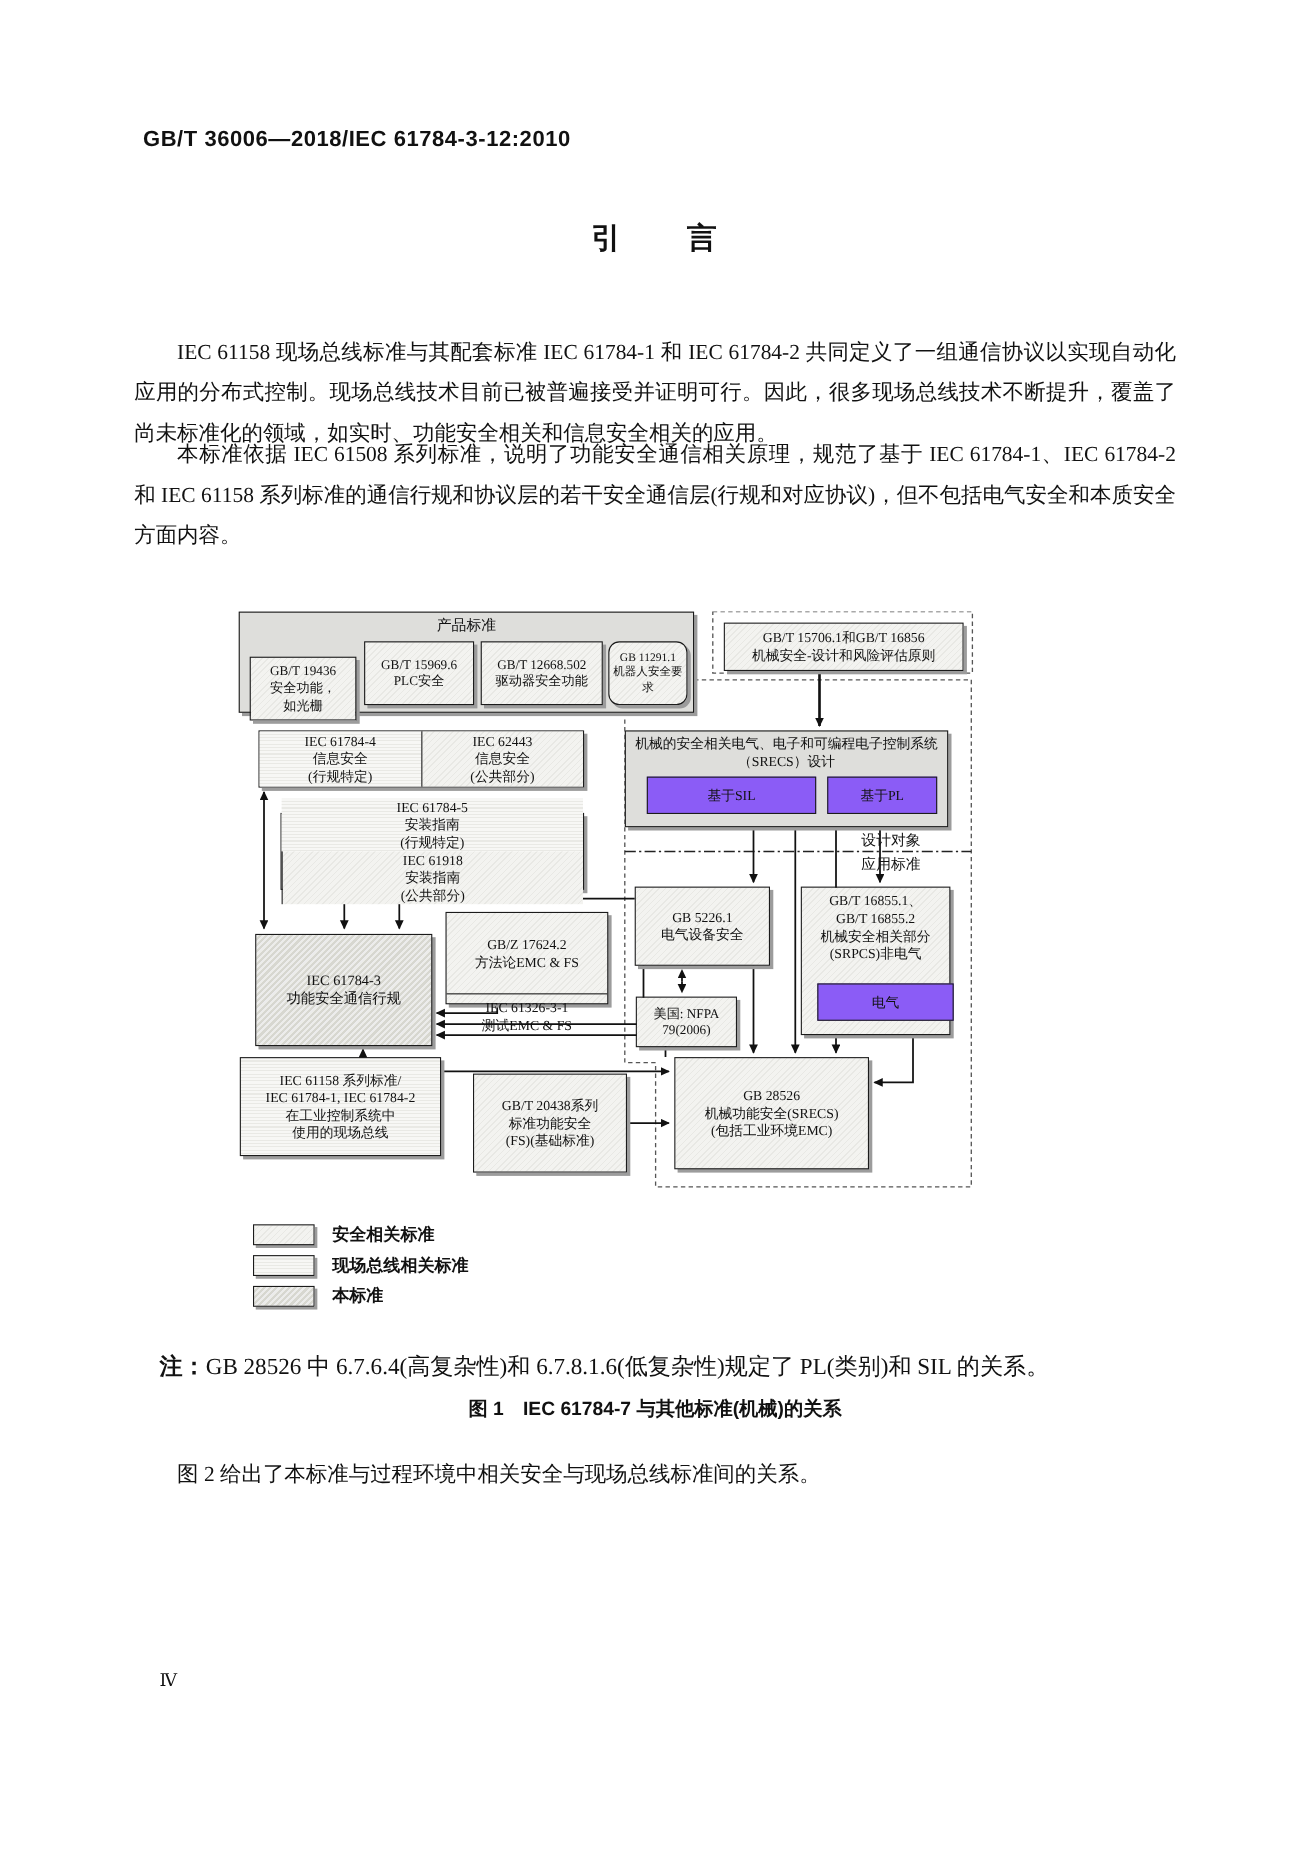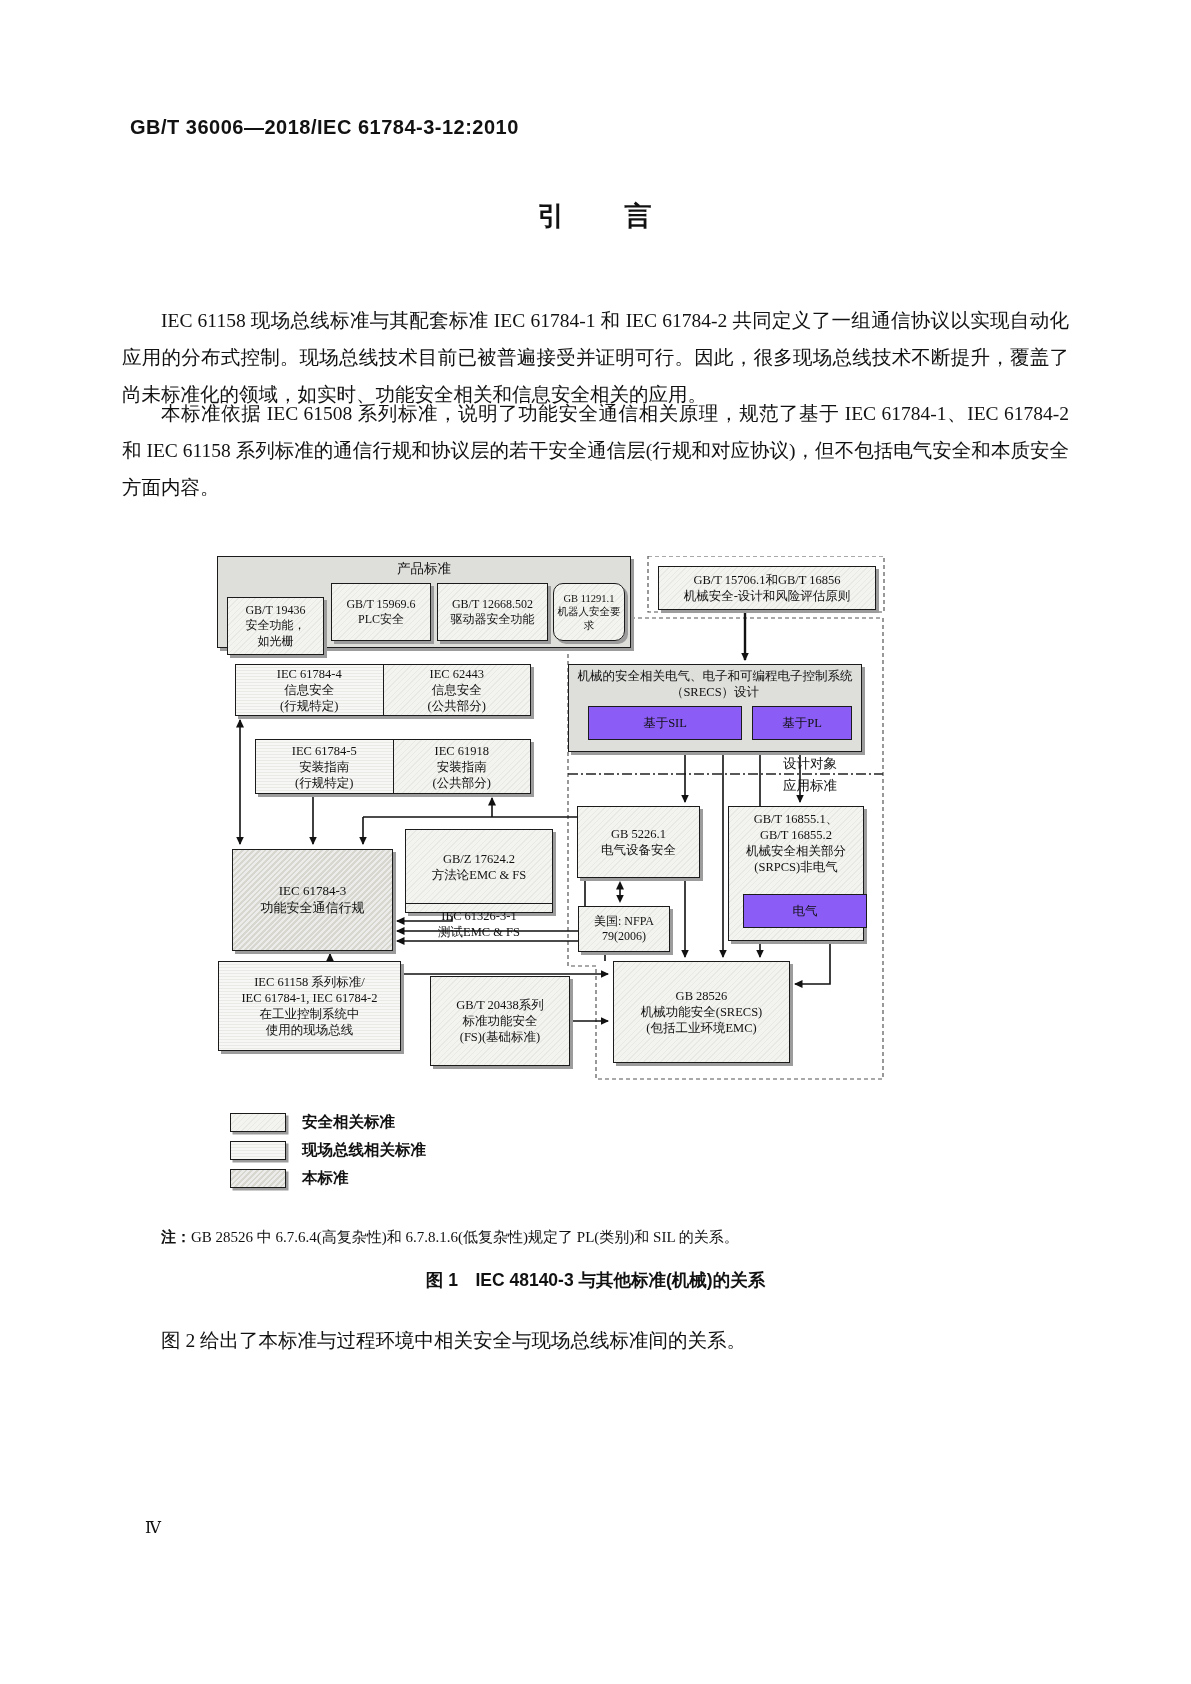--- a/index.html
+++ b/index.html
@@ -38,21 +38,21 @@
   .stack2 .cell { height:50%; display:flex; align-items:center; justify-content:center; white-space:pre-line; }
   .stack2 .cell + .cell { border-top:1.5px solid #1b1b1b; }
   .zone-label { position:absolute; font-size:13.5px; line-height:17px; text-align:left; }
 
   
   .legend { position:absolute; left:230px; top:1112px; }
   .legend .row { display:flex; align-items:center; margin-bottom:7px; }
   .legend .swatch { width:56px; height:19px; border:1.5px solid #1b1b1b; box-shadow:2.5px 2.5px 0 #9c9c9c; margin-right:16px; }
   .legend .lbl { font-size:15.5px; font-weight:bold; font-family:"Liberation Sans","DejaVu Sans",sans-serif; }
 
-  .fig-note { position:absolute; left:145px; top:1228px; width:900px; font-size:15px;margin-left:16px; }
+  .fig-note { position:absolute; left:145px; top:1228px; width:900px; font-size:21px; }
   .fig-note b { font-weight:bold; }
   .fig-caption { position:absolute; left:0; top:1268px; width:100%; text-align:center; font-size:17.5px; font-weight:bold; font-family:"Liberation Sans","DejaVu Sans",sans-serif; }
   .page-num { position:absolute; left:145px; top:1518px; font-size:16px; }
 </style>
 </head>
 <body>
 
 <div class="page">
 
   <div class="doc-header">GB/T 36006—2018/IEC 61784-3-12:2010</div>
@@ -131,21 +131,21 @@
 
     <div class="bx twocell" style="left:20px;top:108px;width:296px;height:52px;">
       <div class="cell fill-fieldbus">IEC 61784-4
 信息安全
 (行规特定)</div>
       <div class="cell fill-safety">IEC 62443
 信息安全
 (公共部分)</div>
     </div>
 
-    <div class="bx twocell" style="left:40px;top:183px;width:276px;height:55px;">
+    <div class="bx twocell" style="left:40px;top:183px;width:276px;height:70px;flex-direction:column;">
       <div class="cell fill-fieldbus">IEC 61784-5
 安装指南
 (行规特定)</div>
       <div class="cell fill-safety">IEC 61918
 安装指南
 (公共部分)</div>
     </div>
 
     <div class="bx stack2 fill-safety" style="left:190px;top:273px;width:148px;height:84px;">
       <div class="cell">GB/Z 17624.2
@@ -206,19 +206,19 @@
     <div class="row">
       <div class="swatch fill-this"></div>
       <div class="lbl">本标准</div>
     </div>
   </div>
 
   <div class="fig-note">
     <b>注：</b><span>GB 28526 中 6.7.6.4(高复杂性)和 6.7.8.1.6(低复杂性)规定了 PL(类别)和 SIL 的关系。</span>
   </div>
 
-  <div class="fig-caption">图 1　IEC 48140-3 与其他标准(机械)的关系</div>
+  <div class="fig-caption">图 1　IEC 61784-7 与其他标准(机械)的关系</div>
 
   <div class="para indent p4">图 2 给出了本标准与过程环境中相关安全与现场总线标准间的关系。</div>
 
   <div class="page-num">Ⅳ</div>
 
 </div>
 
 </body></html>

